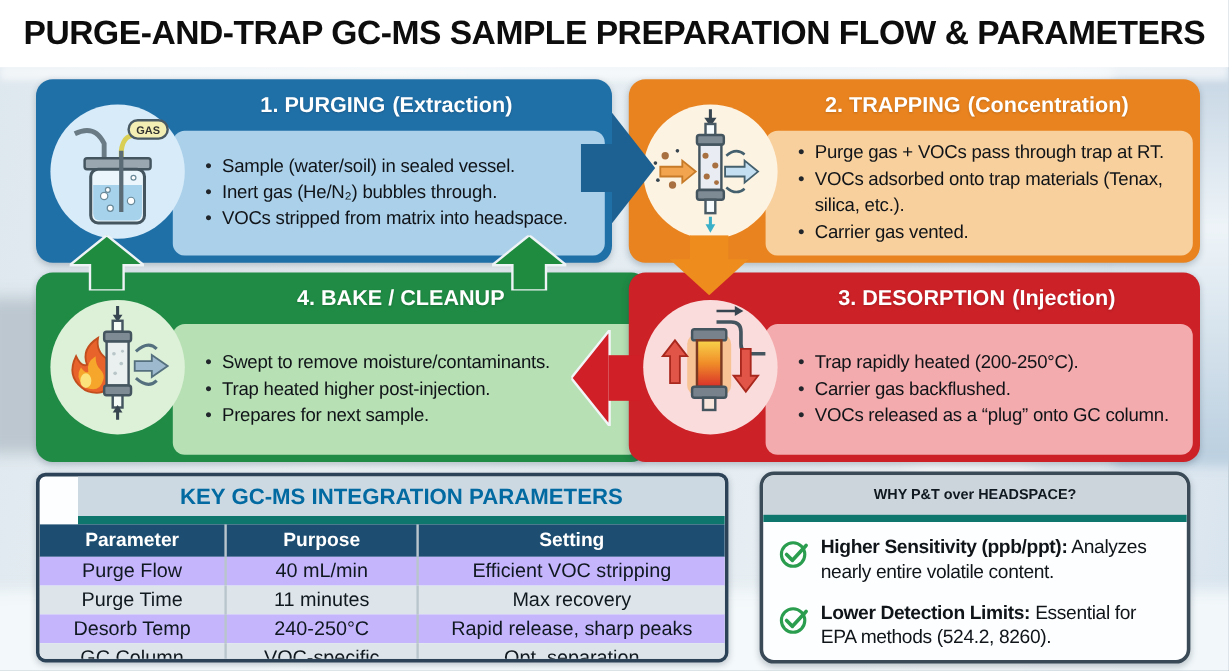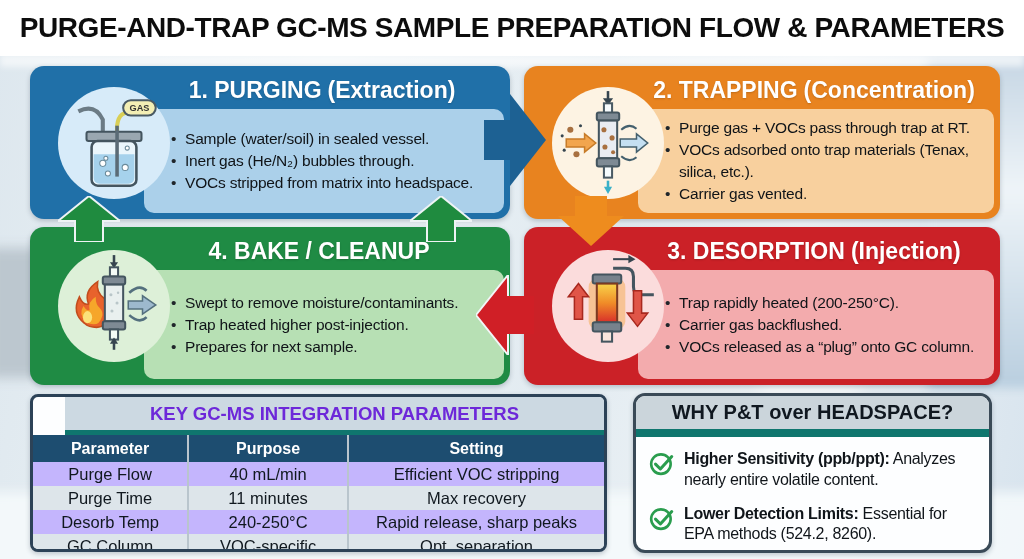--- a/index.html
+++ b/index.html
@@ -13,59 +13,59 @@
   .bg-left{left:-12px;top:248px;width:52px;height:130px;background:#bcc7cf;filter:blur(6px);}
   .bg-band{left:0;top:54px;width:1024px;height:13px;background:rgba(255,255,255,.6);filter:blur(3px);}
   .bg-glow{left:760px;top:380px;width:100px;height:170px;background:rgba(255,255,255,.55);filter:blur(9px);}
 
   .titlebar{position:absolute;left:0;top:0;width:1024px;height:56px;background:#ffffff;z-index:3;
     display:flex;align-items:center;justify-content:center;}
   .titlebar h1{margin:0;font-size:28px;font-weight:800;letter-spacing:-.4px;color:#0d0d0d;white-space:nowrap;}
 
   .card{position:absolute;border-radius:14px;z-index:1;box-shadow:0 2px 5px rgba(30,50,70,.25);}
   .card-title{position:absolute;top:11px;left:114px;right:10px;text-align:center;color:#fff;
-    font-size:23px;font-weight:800;white-space:nowrap;text-shadow:0 1px 2px rgba(0,0,0,.18);}
+    font-size:18px;font-weight:800;white-space:nowrap;text-shadow:0 1px 2px rgba(0,0,0,.18);}
   .card-title .qual{font-weight:700;margin-left:6px;}
   .card-inner{position:absolute;left:114px;top:43px;right:6px;bottom:6px;border-radius:10px;
     display:flex;align-items:center;}
-  .icon-circle{position:absolute;left:28px;top:50%;transform:translateY(-50%);width:112px;height:112px;
+  .icon-circle{position:absolute;left:12px;top:50%;transform:translateY(-50%);width:112px;height:112px;
     border-radius:50%;z-index:2;}
   .icon-circle svg{width:100%;height:100%;display:block;}
   ul.bullets{margin:0;padding:8px 4px 8px 26px;list-style:none;width:100%;}
   ul.bullets li{position:relative;padding-left:15px;font-size:15.5px;letter-spacing:-.2px;
     line-height:1.42;color:#101418;font-weight:500;}
   ul.bullets li::before{content:"•";position:absolute;left:1px;top:0;color:#20262b;}
 
   .c-blue{background:#2070a8;}   .c-blue .card-inner{background:#abd0ea;}   .c-blue .icon-circle{background:#d7ebf9;}
   .c-orange{background:#e8831f;} .c-orange .card-inner{background:#f8d09e;} .c-orange .icon-circle{background:#fdf3e3;}
   .c-red{background:#cb2127;}    .c-red .card-inner{background:#f3abad;}    .c-red .icon-circle{background:#fbdcdc;}
-  .c-green{background:#1f8b44;}  .c-green .card-inner{background:#b7e0b4;}  .c-green .icon-circle{background:#ddf0d8;}
+  .c-green{background:#1f8b44;padding-left:30px;}  .c-green .card-inner{background:#b7e0b4;}  .c-green .icon-circle{background:#ddf0d8;}
 
   #card-purging{left:30px;top:66px;width:480px;height:153px;}
   #card-trapping{left:524px;top:66px;width:476px;height:153px;}
   #card-bake{left:30px;top:227px;width:480px;height:158px;}
   #card-desorption{left:524px;top:227px;width:476px;height:158px;}
 
   .flow-arrow{position:absolute;z-index:2;}
 
   .panel{position:absolute;box-sizing:border-box;background:#fdfeff;border:3px solid #2c4257;overflow:hidden;z-index:1;
     box-shadow:0 2px 5px rgba(30,50,70,.25);}
   #ptable{left:30px;top:394px;width:577px;height:158px;border-radius:8px;display:flex;flex-direction:column;}
-  .pt-title{height:33px;line-height:33px;background:#ccd9e2;border-bottom:5px solid #0f766e;
-    text-align:center;font-weight:800;font-size:18.5px;color:#6d28d9;margin-left:32px;}
+  .pt-title{height:33px;line-height:33px;background:#ccd9e2;border-bottom:7px solid #0f766e;
+    text-align:center;font-weight:800;font-size:18.5px;color:#0369a1;margin-left:32px;}
   .pt-head{display:grid;grid-template-columns:27% 28% 45%;background:#1d4d70;height:27px;align-items:center;}
   .pt-head div{color:#fff;font-weight:700;font-size:16px;text-align:center;height:100%;line-height:27px;}
   .pt-row{display:grid;grid-template-columns:27% 28% 45%;height:24px;align-items:center;background:#c4b5fd;}
   .pt-row.alt{background:#dde5ea;}
   .pt-row div{font-size:16.5px;text-align:center;color:#10181f;height:100%;line-height:24px;}
   .pt-head div + div,.pt-row div + div{border-left:2px solid #b9c5cd;box-sizing:border-box;}
 
   #why{left:633px;top:393px;width:359px;height:160px;border-radius:12px;border-color:#3a4a57;}
-  .why-title{height:33px;line-height:33px;background:#cbd5db;border-bottom:8px solid #0f766e;
-    text-align:center;font-weight:800;font-size:20px;color:#101820;}
+  .why-title{height:33px;line-height:33px;background:#cbd5db;border-bottom:6px solid #0f766e;
+    text-align:center;font-weight:800;font-size:12px;color:#101820;}
   .why-body{padding:12px 10px 8px 13px;display:flex;flex-direction:column;gap:13px;}
   .why-item{display:flex;gap:9px;align-items:flex-start;}
   .why-check{flex:0 0 26px;width:26px;height:26px;margin-top:1px;}
   .why-text{font-size:16px;line-height:1.3;letter-spacing:-.3px;color:#10151a;}
   .why-text b{font-weight:800;}
 </style>
 </head>
 <body>
 
 <div id="stage">

